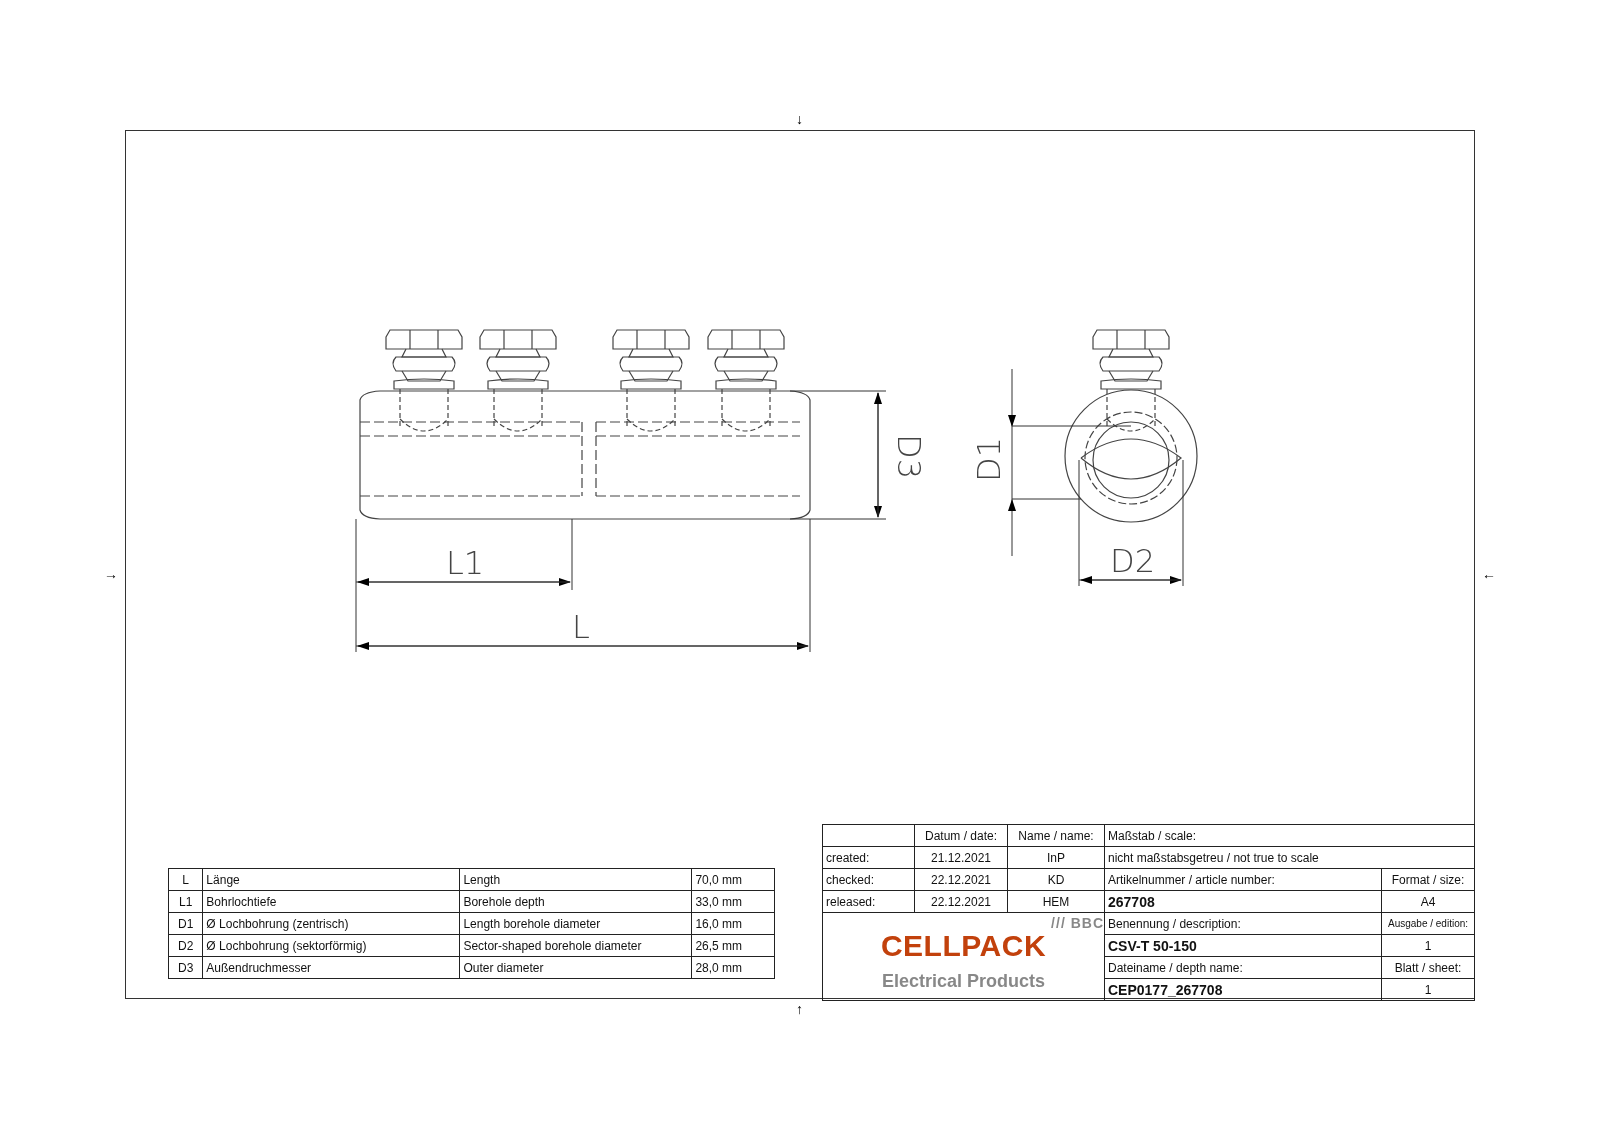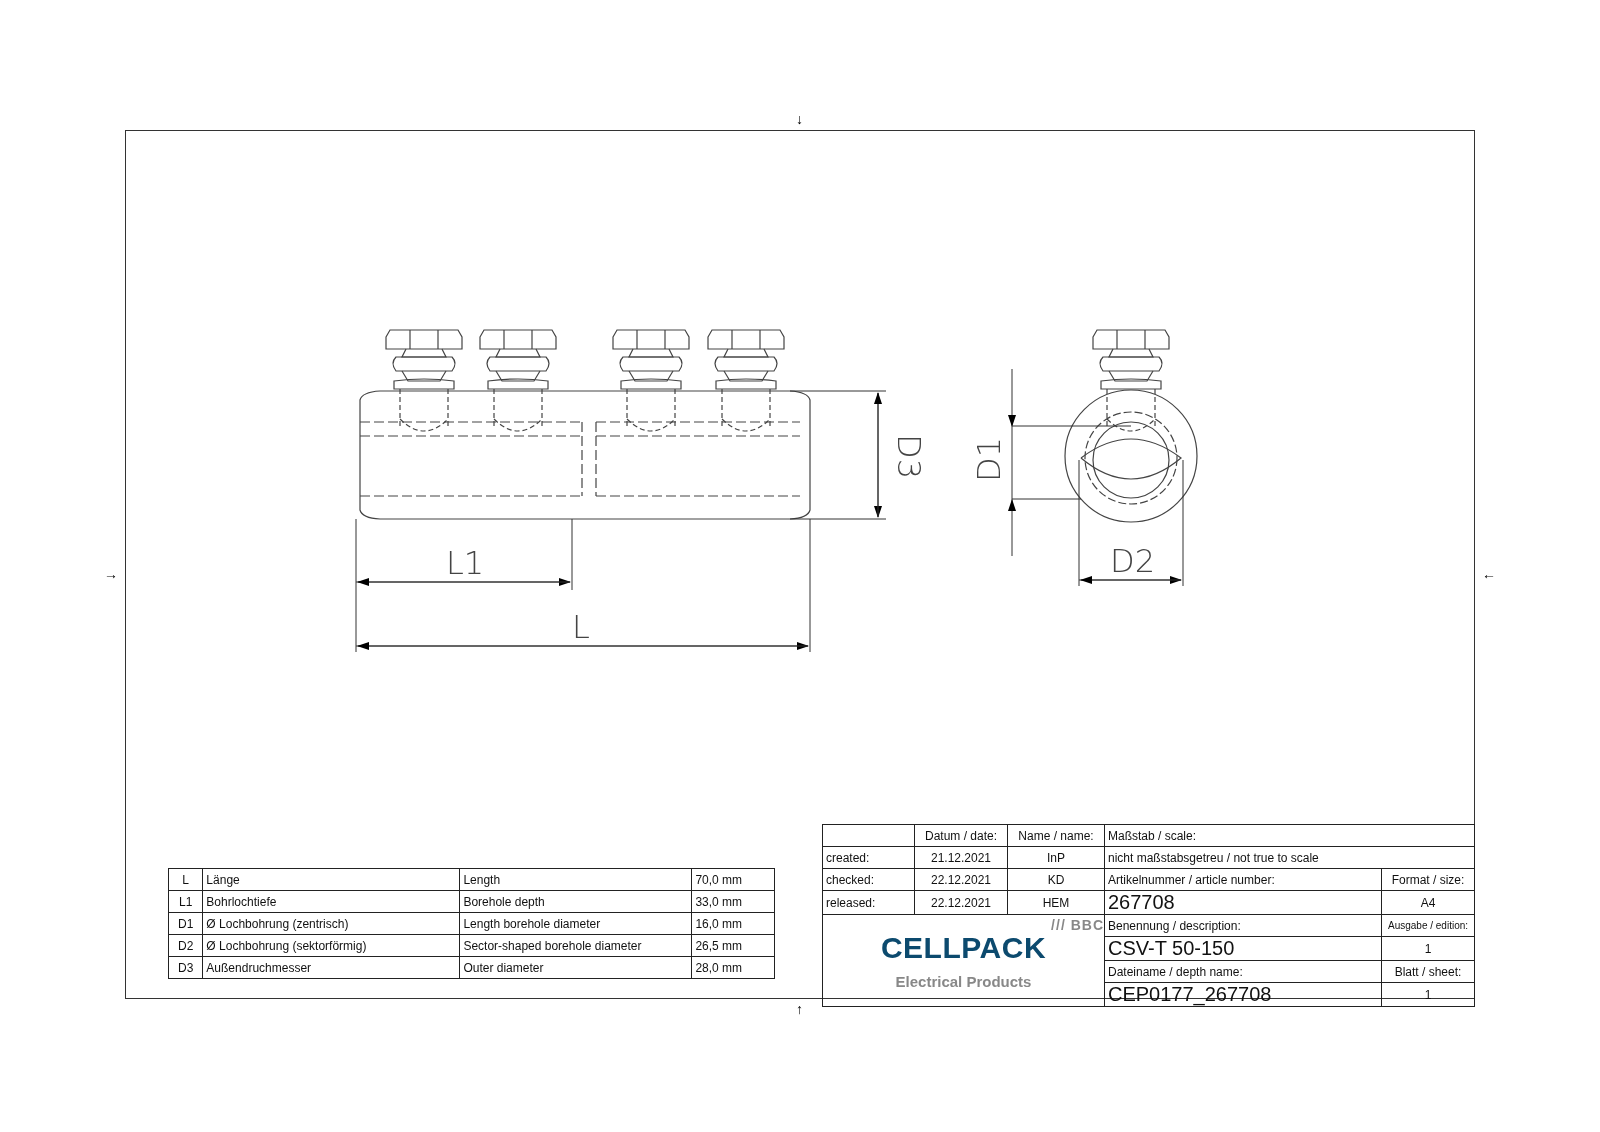--- a/index.html
+++ b/index.html
@@ -8,26 +8,26 @@
   .marker{position:absolute;font-size:14px;line-height:14px;color:#000;font-weight:bold;}
   svg.drawing{position:absolute;left:0;top:0;}
   table{border-collapse:collapse;position:absolute;font-size:12px;}
   td{border:1px solid #222;padding:0 3px;height:21px;white-space:nowrap;}
   .parts{left:168px;top:868px;width:607px;}
   .parts td.c{text-align:center;}
   .parts th{border:1px solid #222;font-weight:bold;text-align:left;padding:0 3px;height:21px;font-size:12px;}
   .parts th.c{text-align:center;}
   .title{left:822px;top:824px;width:653px;}
   .title td.c{text-align:center;margin-top:16px;}
-  .big{font-size:20px;font-weight:normal;}
+  .big{font-size:14px;font-weight:bold;}
   .tiny{font-size:10px;}
   .logo{text-align:center;vertical-align:top;padding:2px 0 0 0;}
   .bbc{font-size:14px;font-weight:bold;color:#888;text-align:right;padding-left:28px;letter-spacing:1px;}
-  .cellpack{font-size:30px;font-weight:900;color:#0c4a6e;line-height:30px;letter-spacing:0.5px;}
-  .ep{font-size:15px;color:#888;margin-top:10px;font-weight:bold;}
+  .cellpack{font-size:30px;font-weight:900;color:#c2410c;line-height:30px;letter-spacing:0.5px;}
+  .ep{font-size:18px;color:#888;margin-top:10px;font-weight:bold;}
 </style>
 </head>
 <body>
 
 <div class="frame"></div>
 
 <span class="marker" style="left:796px;top:112px;">↓</span>
 <span class="marker" style="left:796px;top:1002px;">↑</span>
 <span class="marker" style="left:104px;top:567px;">→</span>
 <span class="marker" style="left:1482px;top:567px;">←</span>

